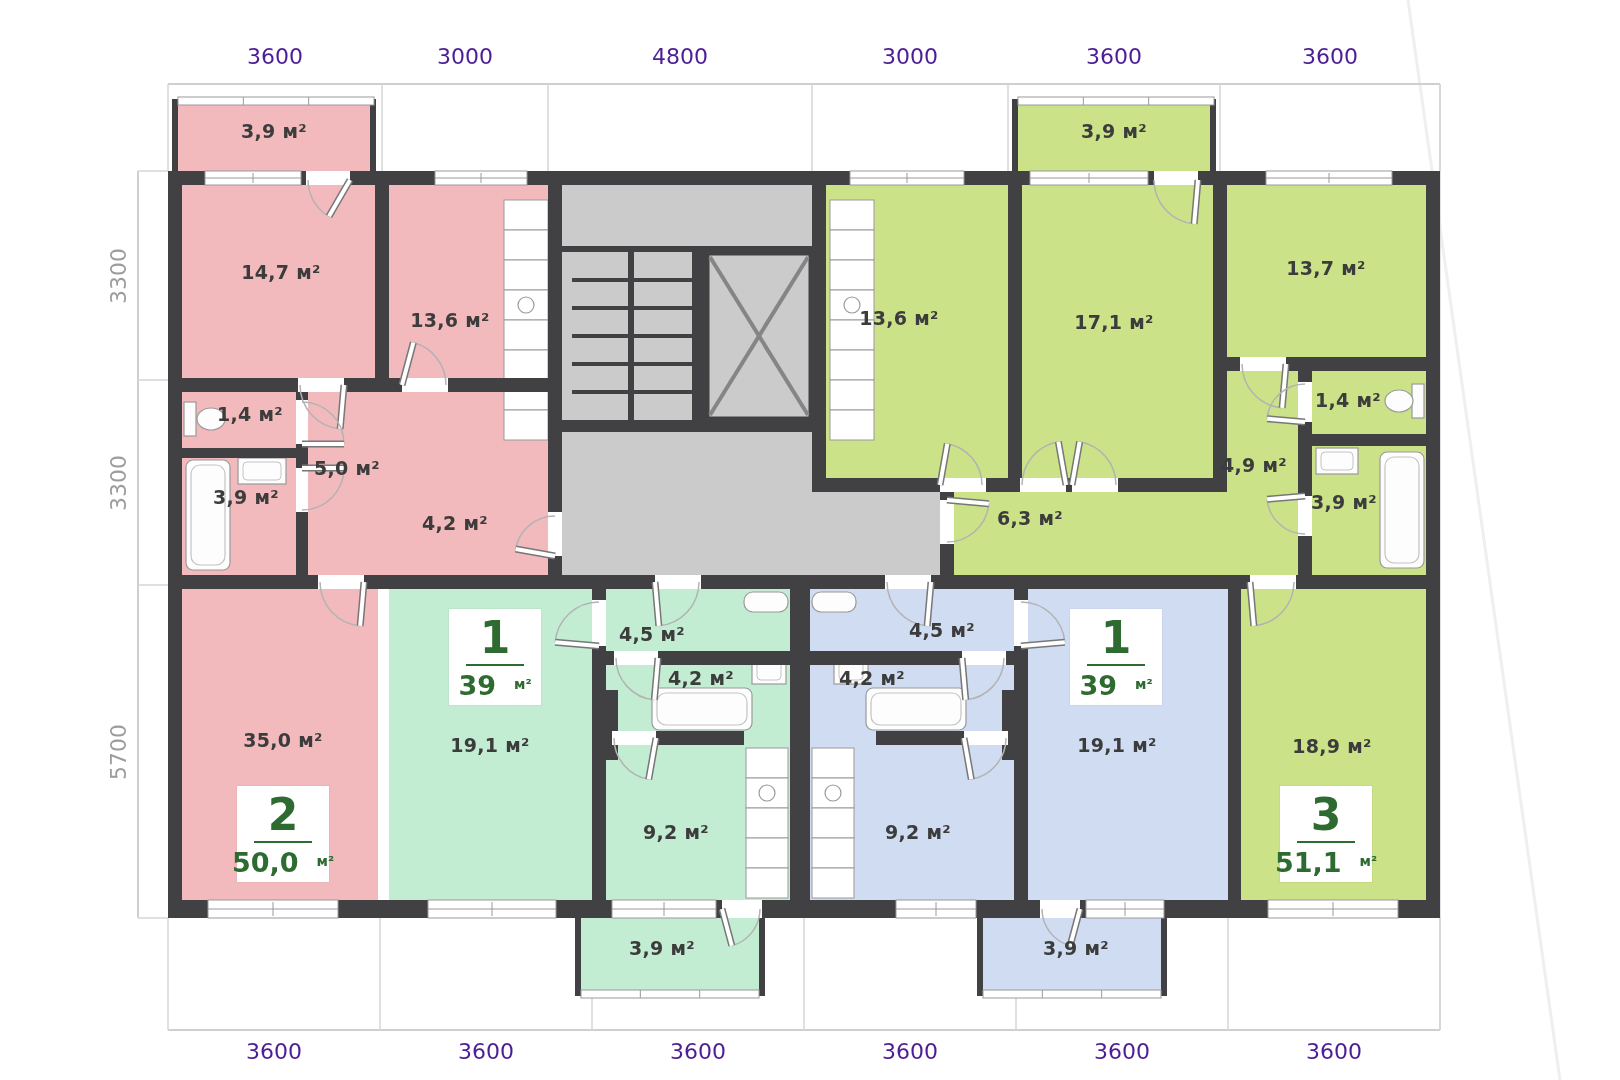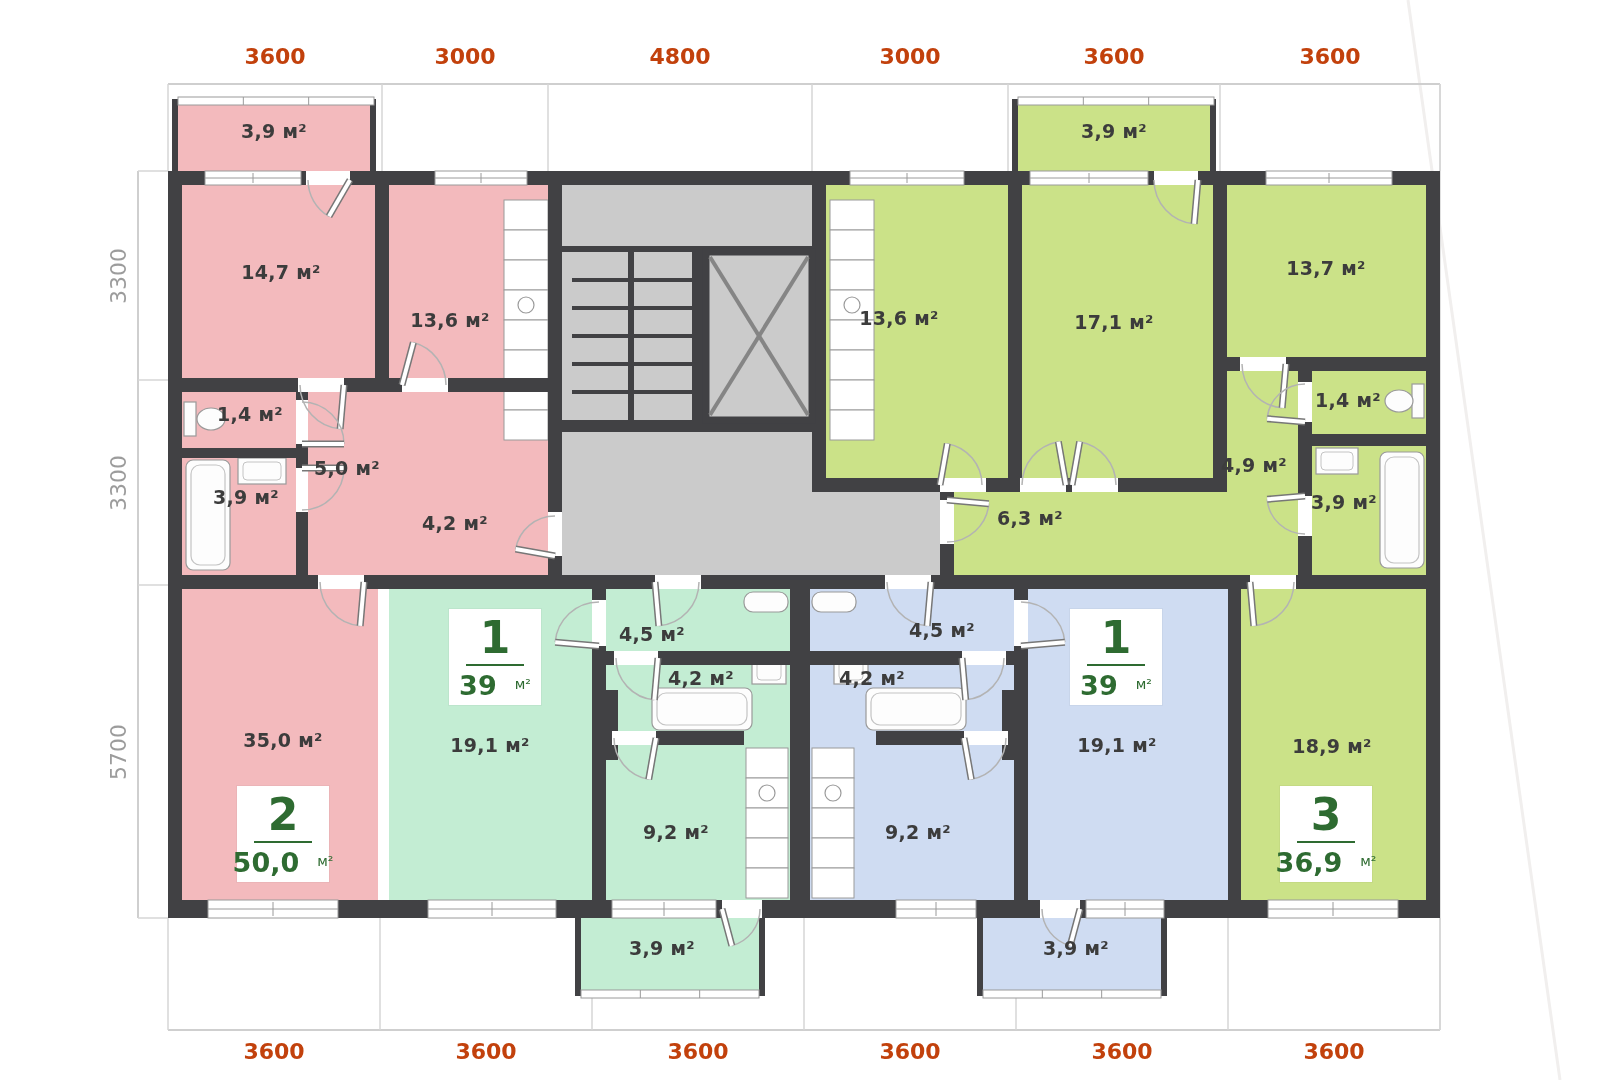--- a/index.html
+++ b/index.html
@@ -3,29 +3,29 @@
 <meta charset="utf-8">
 <style>
   html,body{margin:0;padding:0;background:#ffffff;}
   body{width:1620px;height:1080px;overflow:hidden;position:relative;
        font-family:"DejaVu Sans","Liberation Sans",sans-serif;}
   #plan-root{position:absolute;left:0;top:0;width:1620px;height:1080px;}
   #plan-svg{position:absolute;left:0;top:0;}
   .rlabel{position:absolute;transform:translate(-50%,-50%);white-space:nowrap;
           font-size:19px;font-weight:600;color:#3c3c3c;letter-spacing:.3px;}
   .dlabel{position:absolute;transform:translate(-50%,-50%);white-space:nowrap;
-          font-size:22px;font-weight:700;color:#c2410c;}
+          font-size:22px;font-weight:400;color:#4c1d95;}
   .dlabel-v{position:absolute;transform:translate(-50%,-50%) rotate(-90deg);
           white-space:nowrap;font-size:22px;font-weight:400;color:#9c9c9c;}
   .badge{position:absolute;background:#ffffff;display:flex;flex-direction:column;
          align-items:center;justify-content:center;box-shadow:0 0 0 1px rgba(0,0,0,0.03);}
   .bnum{font-size:44px;line-height:44px;font-weight:800;color:#2e6b31;}
   .bline{width:58px;height:2px;background:#2e6b31;margin:4px 0 5px 0;}
   .barea{font-size:27px;line-height:27px;font-weight:800;color:#2e6b31;}
-  .bunit{font-size:14px;font-weight:400;vertical-align:6px;margin-left:18px;}
+  .bunit{font-size:14px;font-weight:700;vertical-align:6px;margin-left:18px;}
 </style>
 </head>
 <body>
 
 <div id="plan-root">
   <svg id="plan-svg" width="1620" height="1080" viewBox="0 0 1620 1080">
       <line x1="1408" y1="0" x2="1560" y2="1080" stroke="#f1efee" stroke-width="3"></line>
       <line x1="168" y1="84" x2="1440" y2="84" stroke="#cfcfcf" stroke-width="2"></line>
       <line x1="168" y1="84" x2="168" y2="171" stroke="#d6d6d6" stroke-width="1.5"></line>
       <line x1="382" y1="84" x2="382" y2="171" stroke="#d6d6d6" stroke-width="1.5"></line>
@@ -400,15 +400,15 @@
     <div class="barea"><span>39</span><span class="bunit">м²</span></div>
   </div>
   <div class="badge" style="left:1070px;top:609px;width:92px;height:96px">
     <div class="bnum">1</div>
     <div class="bline"></div>
     <div class="barea"><span>39</span><span class="bunit">м²</span></div>
   </div>
   <div class="badge" style="left:1280px;top:786px;width:92px;height:96px">
     <div class="bnum">3</div>
     <div class="bline"></div>
-    <div class="barea"><span>36,9</span><span class="bunit">м²</span></div>
+    <div class="barea"><span>51,1</span><span class="bunit">м²</span></div>
   </div>
 </div>
 
 </body></html>

